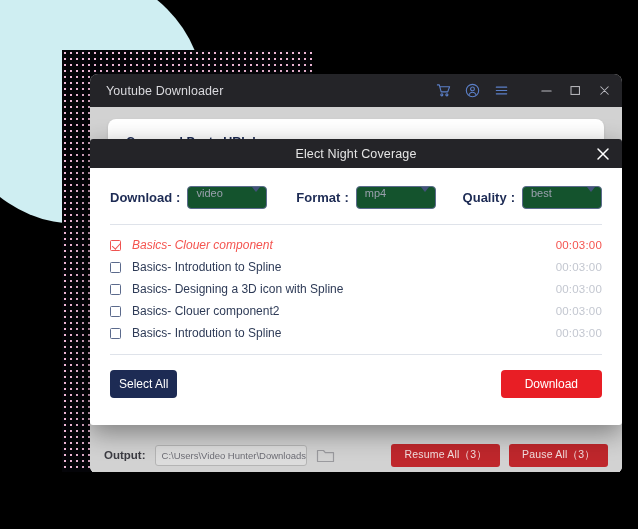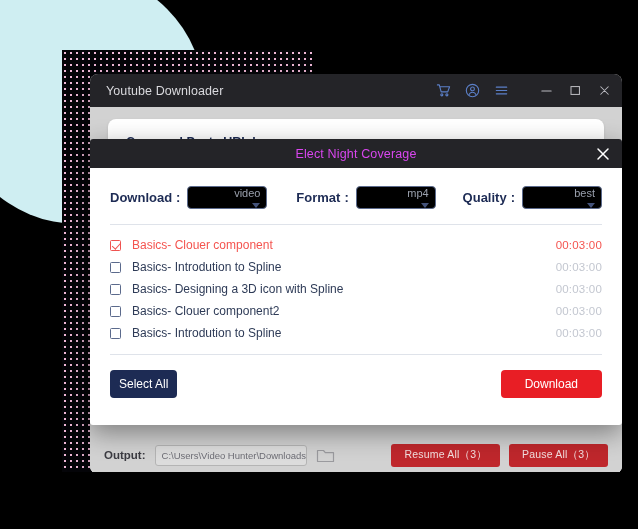--- a/index.html
+++ b/index.html
@@ -157,21 +157,21 @@
   }
   .modal-header {
     height: 29px;
     background: #242428;
     display: flex;
     align-items: center;
     justify-content: center;
     position: relative;
   }
   .modal-title {
-    color: #d946ef;
+    color: #e5e5e5;
     font-size: 12.5px;
     letter-spacing: .15px;
   }
   .modal-close {
     position: absolute;
     right: 10px; top: 50%;
     transform: translateY(-50%);
     width: 18px; height: 18px;
     cursor: pointer;
   }
@@ -194,25 +194,24 @@
     font-size: 13px;
     font-weight: 700;
     color: #1d2b54;
     margin: 0 7px 0 4px;
   }
   .sel-box {
     width: 80px; height: 23px;
     border: 1px solid #5b6a8c;
     border-radius: 4px;
     display: flex;
-    align-items: flex-end;
+    align-items: flex-start;
     padding: 0 6px 0 8px;
     cursor: pointer;
-    background: #000000;
-    flex-direction: column;
+    background: #14532d;
   }
   .sel-val {
     font-size: 11px;
     color: #9aa0ad;
     flex: 1;
   }
   .caret {
     width: 0; height: 0;
     border-left: 4.5px solid transparent;
     border-right: 4.5px solid transparent;
@@ -258,21 +257,21 @@
     font-size: 12px;
     color: #2e3b57;
     flex: 1;
     white-space: nowrap;
   }
   .vtime {
     font-size: 11.5px;
     color: #c3c7d0;
     letter-spacing: .2px;
   }
-  .vrow.selected .vname { color: #f4544f; }
+  .vrow.selected .vname { color: #f4544f; font-style: italic; }
   .vrow.selected .vtime { color: #f4544f; }
 
   .divider2 {
     height: 1px;
     background: #dfe3ea;
     margin-top: 10px;
   }
 
   .modal-actions {
     display: flex;

